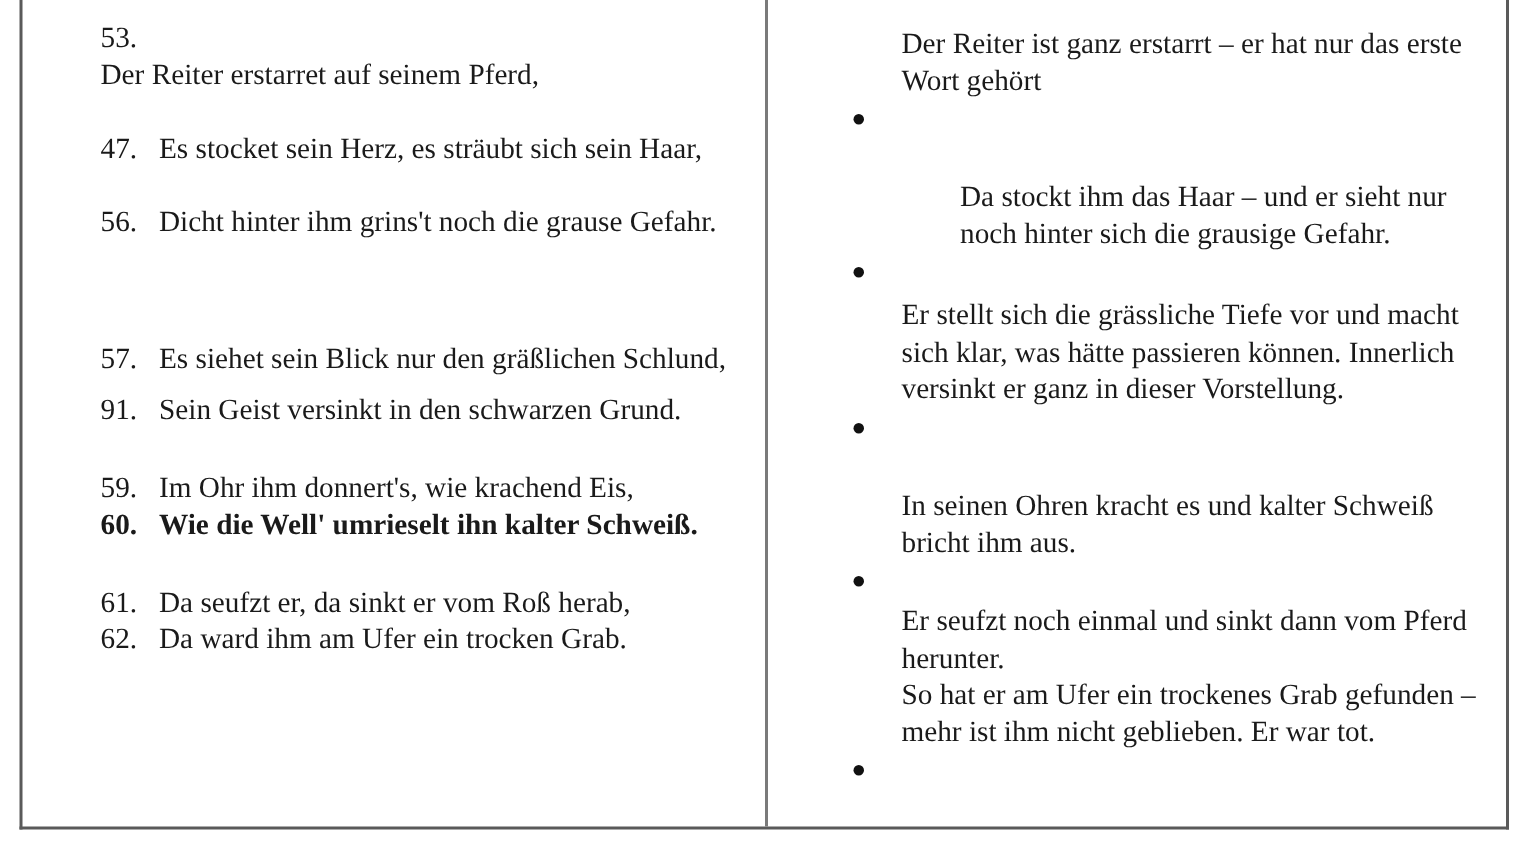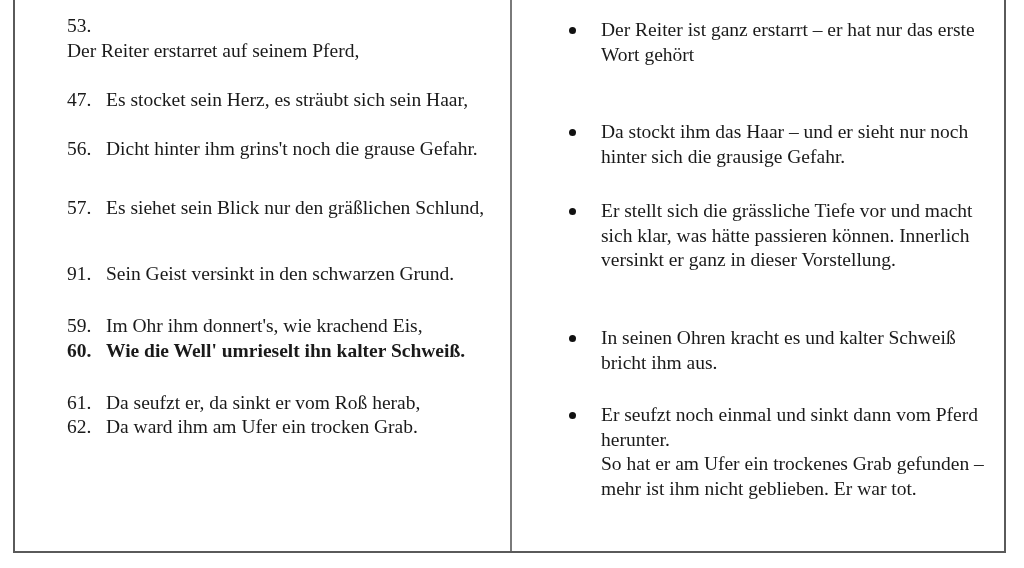--- a/index.html
+++ b/index.html
@@ -61,20 +61,21 @@
       flex: none;
     }
     .verse .txt {
       flex: 1;
     }
     .bullet-item {
       position: absolute;
       left: 55px;
       width: 420px;
       display: flex;
+      align-items: flex-end;
     }
     .bullet-item .dot {
       width: 34px;
       flex: none;
       position: relative;
     }
     .bullet-item .dot::before {
       content: "";
       position: absolute;
       left: 2px;
@@ -101,21 +102,21 @@
       <span class="txt">Der Reiter erstarret auf seinem Pferd,</span>
     </div>
     <div class="verse" style="top:90px;">
       <span class="num">47.</span>
       <span class="txt">Es stocket sein Herz, es sträubt sich sein Haar,</span>
     </div>
     <div class="verse" style="top:139px;">
       <span class="num">56.</span>
       <span class="txt">Dicht hinter ihm grins't noch die grause Gefahr.</span>
     </div>
-    <div class="verse" style="top:198px;">
+    <div class="verse" style="top:230px;">
       <span class="num">57.</span>
       <span class="txt">Es siehet sein Blick nur den gräßlichen Schlund,</span>
     </div>
     <div class="verse" style="top:264px;">
       <span class="num">91.</span>
       <span class="txt">Sein Geist versinkt in den schwarzen Grund.</span>
     </div>
     <div class="verse" style="top:316px;">
       <span class="num">59.</span>
       <span class="txt">Im Ohr ihm donnert's, wie krachend Eis,</span>
@@ -134,21 +135,21 @@
     </div>
   </div>
 
   <div class="divider"></div>
 
   <div class="col-right">
     <div class="bullet-item" style="top:20px;">
       <span class="dot"></span>
       <span class="txt">Der Reiter ist ganz erstarrt – er hat nur das erste Wort gehört</span>
     </div>
-    <div class="bullet-item" style="top:122px;">
+    <div class="bullet-item" style="top:122px;gap:39px;">
       <span class="dot"></span>
       <span class="txt">Da stockt ihm das Haar – und er sieht nur noch hinter sich die grausige Gefahr.</span>
     </div>
     <div class="bullet-item" style="top:328px;">
       <span class="dot"></span>
       <span class="txt">In seinen Ohren kracht es und kalter Schweiß bricht ihm aus.</span>
     </div>
     <div class="bullet-item" style="top:201px;">
       <span class="dot"></span>
       <span class="txt">Er stellt sich die grässliche Tiefe vor und macht sich klar, was hätte passieren können. Innerlich versinkt er ganz in dieser Vorstellung.</span>

